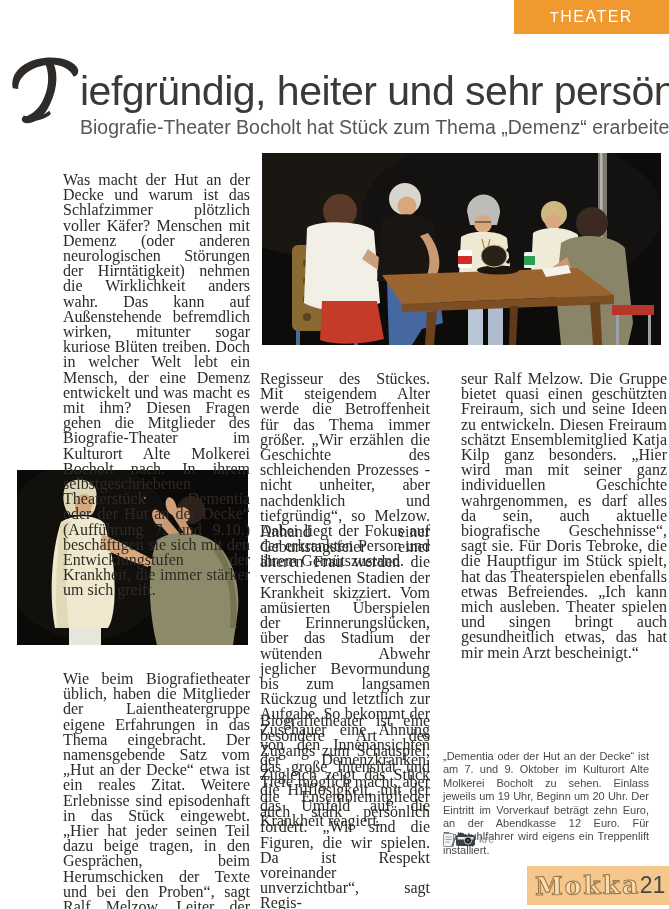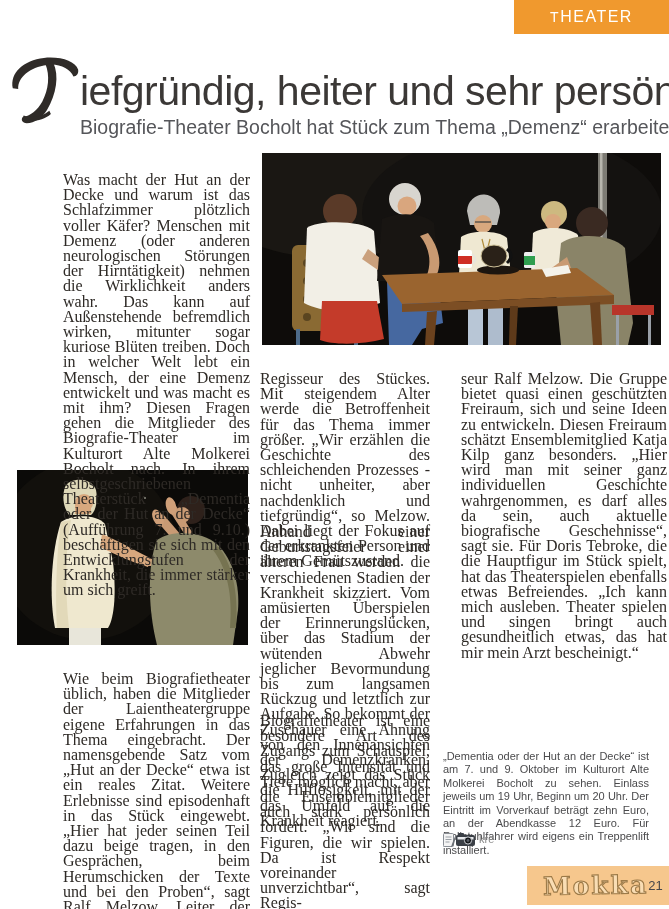--- a/index.html
+++ b/index.html
@@ -48,30 +48,30 @@
     font-family:"Liberation Sans",sans-serif;font-size:11px;color:#8a8a8a;
   }
   .credits .kre{margin-left:4px;}
   
   .photo{position:absolute;display:block;}
   .photo-top{left:262px;top:153px;}
   .photo-left{left:17px;top:470px;}
   
   .mokka-box{
     position:absolute;left:527px;top:866px;width:142px;height:39px;
-    background:#F6C78D;display:flex;align-items:center;
+    background:#F6C78D;display:flex;align-items:center;justify-content:center;
   }
   .mokka-logo{
     font-family:"DejaVu Serif",serif;font-weight:bold;font-size:25px;
     letter-spacing:2px;margin-left:16px;
     color:#f9ddb4;-webkit-text-stroke:1.1px #9c7a48;
     transform:rotate(-1deg);
   }
   .page-number{
-    font-family:"Liberation Sans",sans-serif;font-size:13px;color:#47474a;
+    font-family:"Liberation Sans",sans-serif;font-size:23px;color:#47474a;
     margin-left:auto;margin-right:12px;
   }
 </style>
 </head>
 <body>
 
 <div class="page">
 
   <div class="tab">
     <span class="big">T</span>

